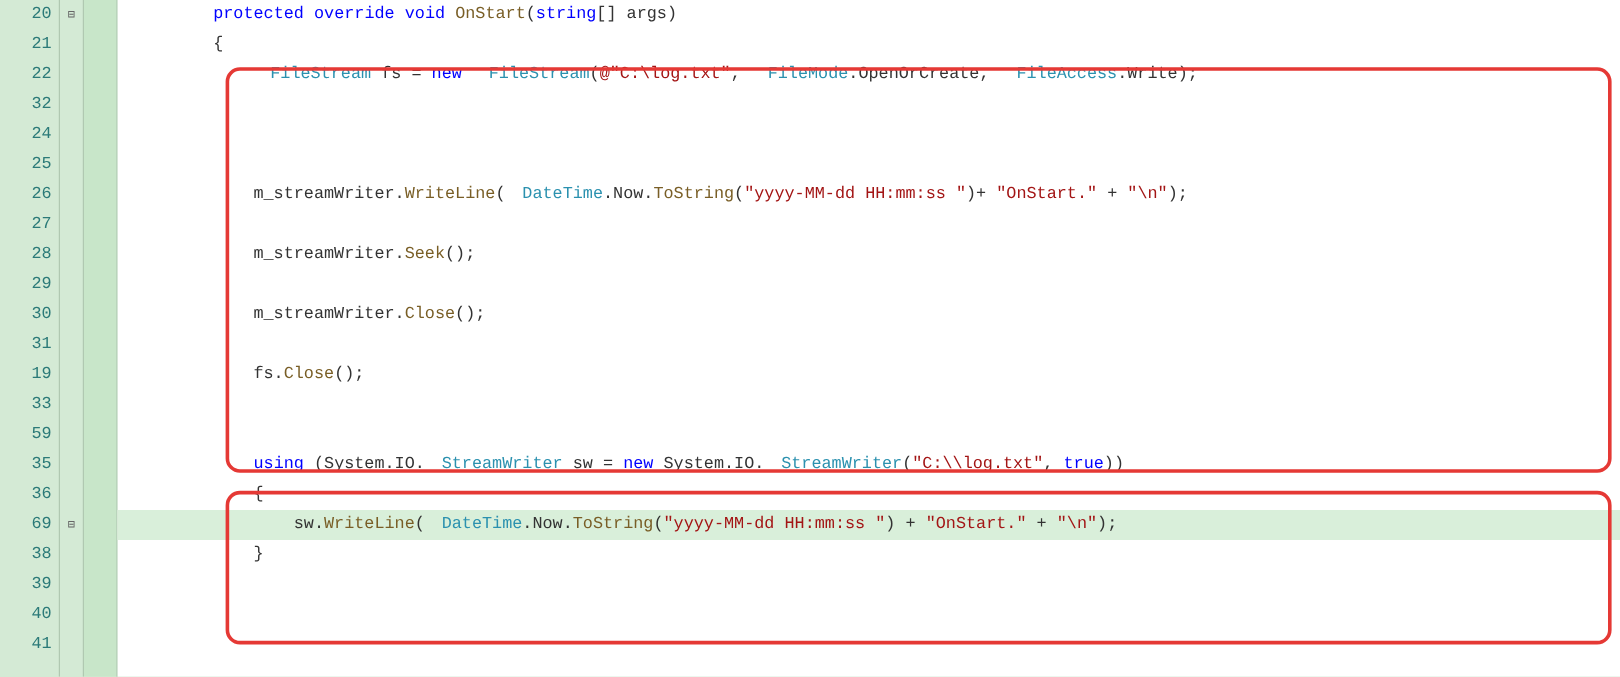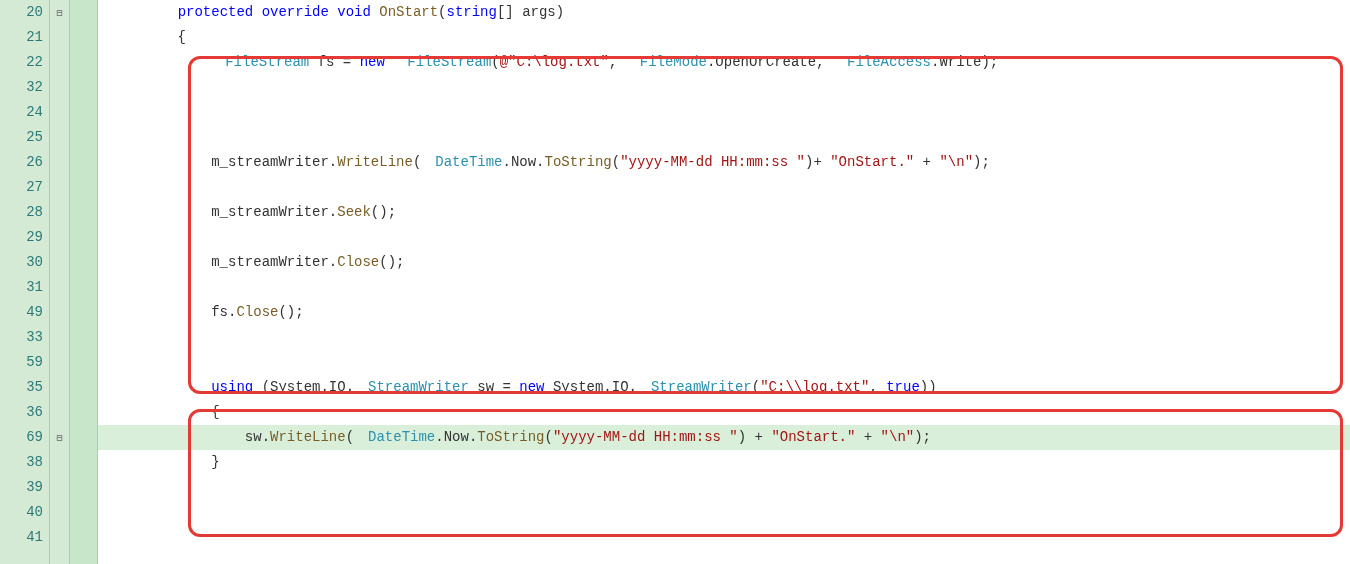--- a/index.html
+++ b/index.html
@@ -101,21 +101,21 @@
     <div class="line-number">22</div>
     <div class="line-number">32</div>
     <div class="line-number">24</div>
     <div class="line-number">25</div>
     <div class="line-number">26</div>
     <div class="line-number">27</div>
     <div class="line-number">28</div>
     <div class="line-number">29</div>
     <div class="line-number">30</div>
     <div class="line-number">31</div>
-    <div class="line-number">49</div>
+    <div class="line-number">19</div>
     <div class="line-number">33</div>
     <div class="line-number">59</div>
     <div class="line-number">35</div>
     <div class="line-number">36</div>
     <div class="line-number">69</div>
     <div class="line-number">38</div>
     <div class="line-number">39</div>
     <div class="line-number">40</div>
     <div class="line-number">41</div>
   </div>

